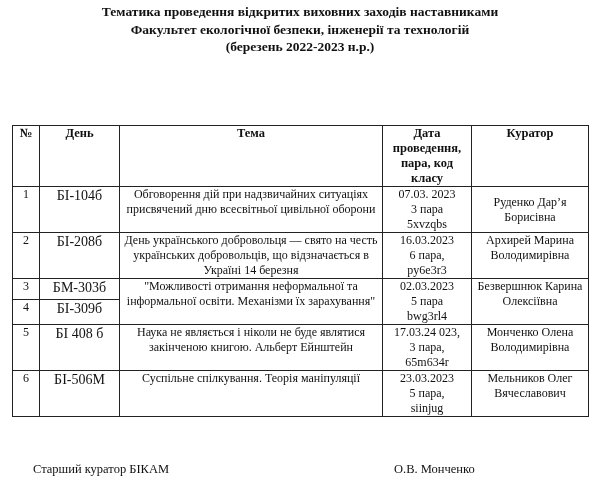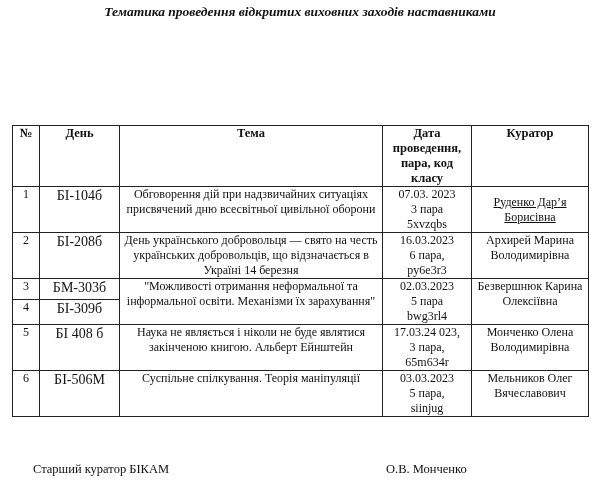--- a/index.html
+++ b/index.html
@@ -4,49 +4,51 @@
 <style>
   html, body { margin: 0; padding: 0; background: #ffffff; }
   body {
     width: 600px; height: 486px; position: relative; overflow: hidden;
     font-family: "Liberation Serif", "DejaVu Serif", serif; color: #111;
   }
   .title-block {
     position: absolute; left: 0; top: 3px; width: 600px;
     text-align: center; font-weight: bold; font-size: 13.5px; line-height: 17.5px;
   }
-  .title-block div { white-space: nowrap; font-style: italic; }
+  .title-block div { white-space: nowrap; }
   table.plan {
     position: absolute; left: 12px; top: 125px;
     border-collapse: collapse; table-layout: fixed; width: 576px;
     font-size: 12px; line-height: 15px;
   }
   table.plan th, table.plan td {
     border: 1px solid #222; vertical-align: top; padding: 0 3px; text-align: center;
     overflow: hidden;
   }
   table.plan th { font-weight: bold; font-size: 12.5px; line-height: 15px; }
   tr.head { height: 60px; }
   td.num { text-align: left; padding-left: 6px; }
   td.grp { font-weight: normal; font-size: 14px; line-height: 17px; padding-top: 1px; }
   td.topic { padding-top: 0; margin-top: 28px; }
   td.date, td.curator { padding-top: 0; }
-  td.curator.mid { vertical-align: middle; text-decoration: underline; }
+  td.curator.mid { vertical-align: middle; }
   .footer-left {
     position: absolute; left: 33px; top: 462px; font-size: 12.5px; white-space: nowrap;
   }
   .footer-right {
-    position: absolute; left: 386px; top: 462px; font-size: 12.5px; white-space: nowrap;
+    position: absolute; left: 394px; top: 462px; font-size: 12.5px; white-space: nowrap;
   }
 </style>
 </head>
 <body>
 
 <div class="title-block">
   <div>Тематика проведення відкритих виховних заходів наставниками</div>
+  <div>Факультет екологічної безпеки, інженерії та технологій</div>
+  <div>(березень 2022-2023 н.р.)</div>
 </div>
 
 <table class="plan">
   <colgroup>
     <col style="width:27px">
     <col style="width:80px">
     <col style="width:263px">
     <col style="width:89px">
     <col style="width:117px">
   </colgroup>
@@ -109,21 +111,21 @@
       <div>65m634r</div>
     </td>
     <td class="curator">Монченко Олена Володимирівна</td>
   </tr>
 
   <tr style="height:46px">
     <td class="num">6</td>
     <td class="grp">БІ-506М</td>
     <td class="topic">Суспільне спілкування. Теорія маніпуляції</td>
     <td class="date">
-      <div>03.03.2023</div>
+      <div>23.03.2023</div>
       <div>5 пара,</div>
       <div>siinjug</div>
     </td>
     <td class="curator">Мельников Олег Вячеславович</td>
   </tr>
 </tbody>
   </table>
 
 <div class="footer-left">Старший куратор  БІКАМ</div>
 <div class="footer-right">О.В. Монченко</div>

